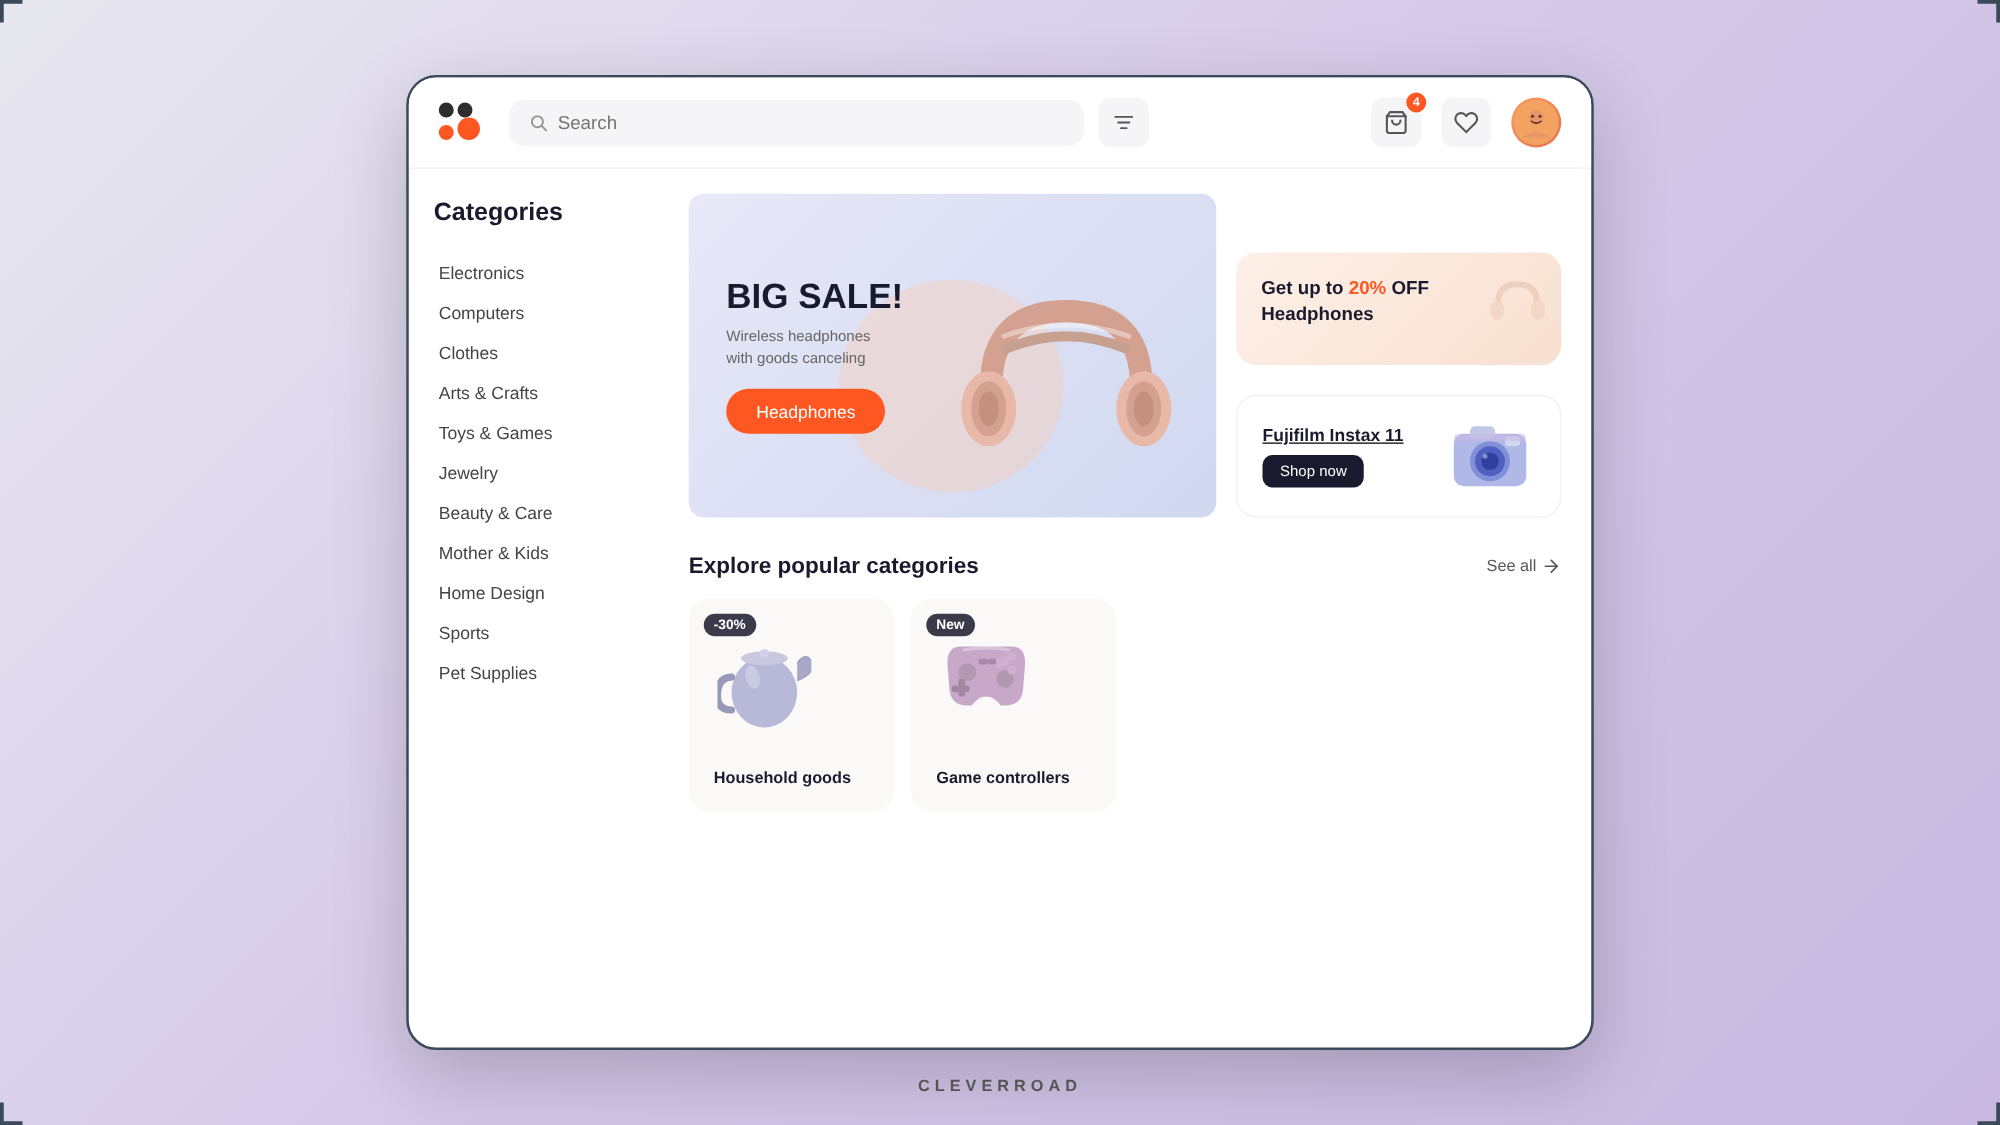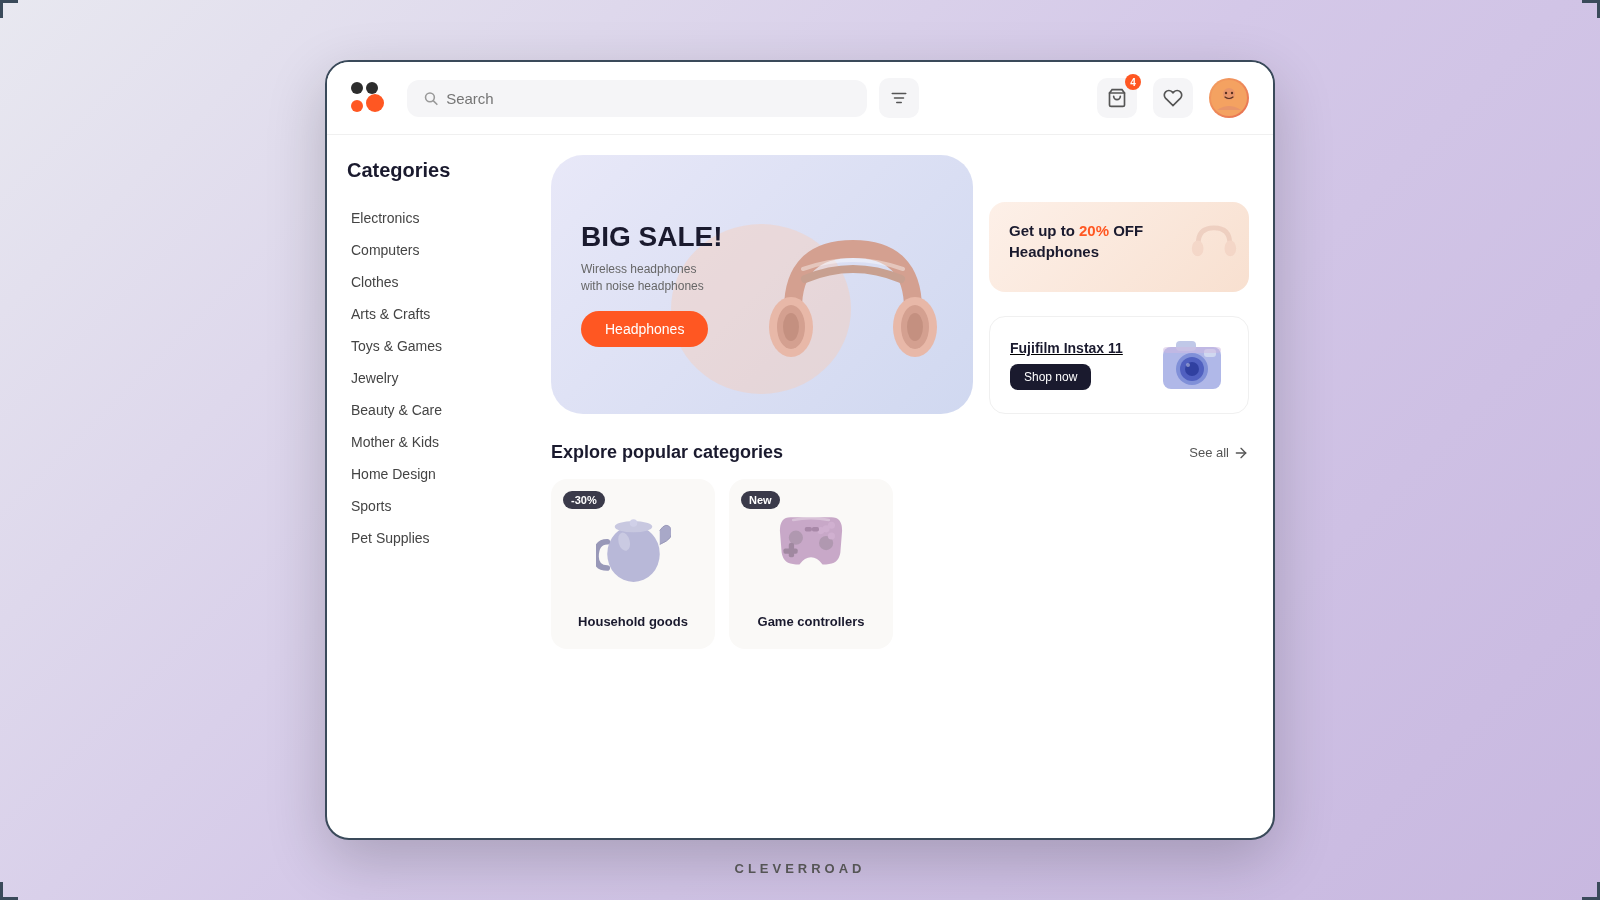--- a/index.html
+++ b/index.html
@@ -175,21 +175,21 @@
     }
     
     .banner-row {
       display: flex;
       gap: 16px;
       margin-bottom: 28px;
     }
     .main-banner {
       flex: 1;
       background: linear-gradient(135deg, #e8e8f8 0%, #d0d8f0 100%);
-      border-radius: 32px;
+      border-radius: 12px;
       padding: 28px 30px;
       display: flex;
       align-items: center;
       position: relative;
       overflow: hidden;
       min-height: 210px;
     }
     .banner-text {
       z-index: 2;
     }
@@ -291,21 +291,21 @@
       display: grid;
       grid-template-columns: repeat(4, 1fr);
       gap: 14px;
     }
     .category-card {
       background: #faf9f7;
       border-radius: 16px;
       padding: 20px;
       display: flex;
       flex-direction: column;
-      align-items: center;
+      align-items: flex-start;
       position: relative;
       cursor: pointer;
       min-height: 170px;
       justify-content: space-between;
     }
     .category-badge {
       position: absolute;
       top: 12px;
       left: 12px;
       padding: 3px 8px;
@@ -502,21 +502,21 @@
     <main class="content">
 
       <div class="banner-row">
 
         <div class="main-banner">
           <div class="blob-pink"></div>
           <div class="banner-text">
             <div class="banner-title">BIG SALE!</div>
             <div class="banner-subtitle">
               <span>Wireless headphones</span><br>
-              <span>with noise headphones</span>
+              <span>with goods canceling</span>
             </div>
             <button class="banner-btn">Headphones</button>
           </div>
 
           <div class="headphone-svg-container">
             <svg viewBox="0 0 180 190" width="180" height="190">
 
               <path d="M30 90 Q30 30 90 30 Q150 30 150 90" fill="none" stroke="#d4a090" stroke-width="18" stroke-linecap="round"></path>
 
               <ellipse cx="28" cy="108" rx="22" ry="30" fill="#e8b8a8"></ellipse>

